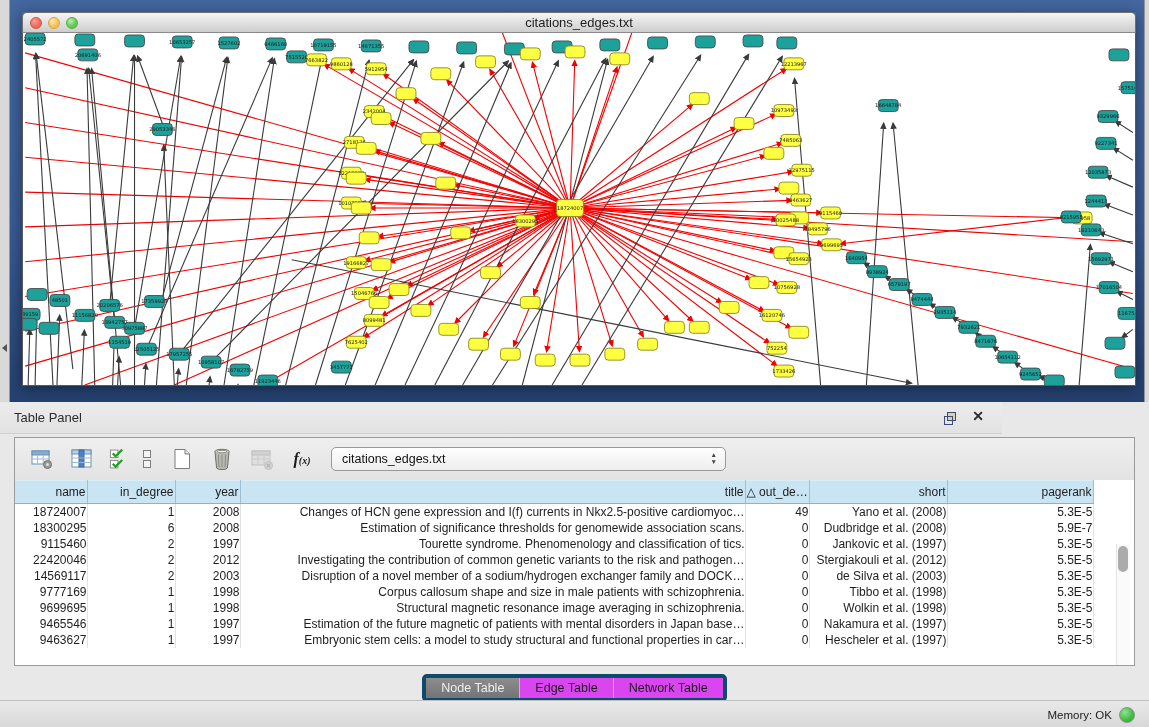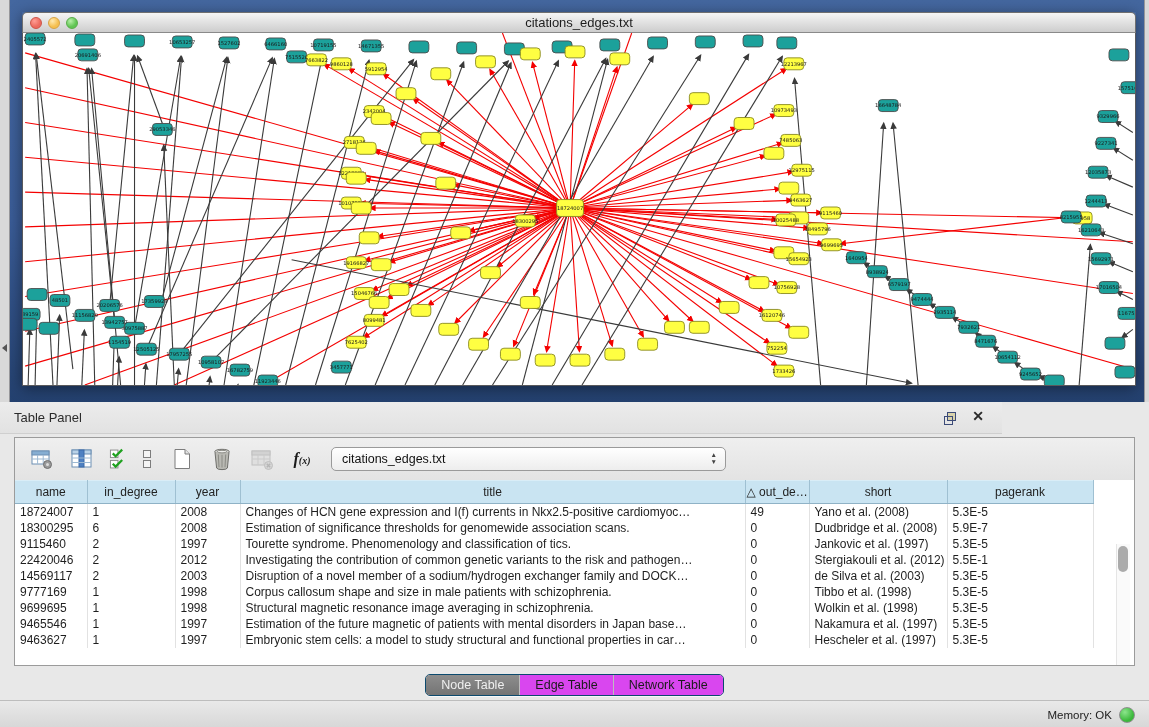--- a/index.html
+++ b/index.html
@@ -34,29 +34,29 @@
   .toolbar{position:absolute;left:0;top:0;width:100%;height:42px;display:flex;align-items:center;background:linear-gradient(#efefef,#e3e3e3);}
   .tbtn{margin-left:14px;width:26px;height:26px;display:flex;align-items:center;justify-content:center;cursor:pointer;}
   .tbtn.small{width:16px;}
   .fx{font-family:"Liberation Serif",serif;font-style:italic;font-weight:bold;font-size:16px;color:#1a1a1a;text-align:center;}
   .fx small{font-size:10px;font-weight:bold;}
   .combo{margin-left:16px;width:393px;height:22px;border:1px solid #9a9a9a;border-radius:5px;
          background:linear-gradient(#ffffff,#ededed);position:relative;display:flex;align-items:center;cursor:pointer;}
   .combo .val{padding-left:10px;font-size:12.5px;color:#111;}
   .combo .spin{position:absolute;right:8px;top:3px;font-size:6.5px;line-height:7px;color:#444;text-align:center;}
   .tablewrap{position:absolute;left:0;top:42px;width:100%;bottom:0;background:#ffffff;overflow:hidden;}
-  table.data{border-collapse:collapse;table-layout:fixed;width:1078px;font-size:12px;color:#1e1e1e;}
+  table.data{border-collapse:collapse;table-layout:fixed;width:1078px;font-size:12px;color:#1e1e1e;text-align:right;}
   table.data th{height:20px;background:#c9e4f2;border-right:1px solid #9fc0d2;border-bottom:1px solid #8fb2c6;border-top:1px solid #d9edf7;
                 font-weight:normal;font-size:12px;color:#222;overflow:hidden;white-space:nowrap;cursor:pointer;}
   table.data td{height:16px;padding:0 0 0 5px;border-right:1px solid #e2e2e2;overflow:hidden;white-space:nowrap;}
   .vscroll{position:absolute;right:4px;top:64px;width:13px;height:160px;background:#fafafa;border-left:1px solid #e5e5e5;}
   .vthumb{position:absolute;left:1px;top:2px;width:10px;height:26px;background:#ababab;border-radius:6px;cursor:pointer;}
   
   .tabs-row{position:absolute;left:0;top:666px;width:1149px;height:34px;background:#e8e8e8;text-align:center;}
-  .seg-group{display:inline-flex;margin-top:8px;border:1px solid #0c4a6e;border-radius:5px;overflow:hidden;
+  .seg-group{display:inline-flex;margin-top:8px;border:4px solid #0c4a6e;border-radius:5px;overflow:hidden;
              box-shadow:0 1px 0 rgba(255,255,255,.7);justify-content:flex-end;}
   .seg{padding:3px 15px;font-size:12.5px;background:#d946ef;color:#1c1c1c;border:none;border-left:1px solid #bdbdbd;
        font-family:"Liberation Sans",sans-serif;cursor:pointer;}
   .seg:first-child{border-left:none;}
   .seg.sel{background:linear-gradient(#8d8d8d,#747474);color:#efefef;}
   
   .statusbar{position:absolute;left:0;top:700px;width:1149px;height:27px;background:linear-gradient(#e9e9e9,#d7d7d7);
              border-top:1px solid #bdbdbd;}
   .mem{position:absolute;right:14px;top:6px;display:flex;align-items:center;gap:7px;}
   .mem .lbl{font-size:11.5px;color:#222;}
@@ -573,21 +573,21 @@
               <td>5.3E-5</td>
               <td></td>
             </tr>
             <tr>
               <td>22420046</td>
               <td>2</td>
               <td>2012</td>
               <td>Investigating the contribution of common genetic variants to the risk and pathogen…</td>
               <td>0</td>
               <td>Stergiakouli et al. (2012)</td>
-              <td>5.5E-1</td>
+              <td>5.5E-5</td>
               <td></td>
             </tr>
             <tr>
               <td>14569117</td>
               <td>2</td>
               <td>2003</td>
               <td>Disruption of a novel member of a sodium/hydrogen exchanger family and DOCK…</td>
               <td>0</td>
               <td>de Silva et al. (2003)</td>
               <td>5.3E-5</td>

